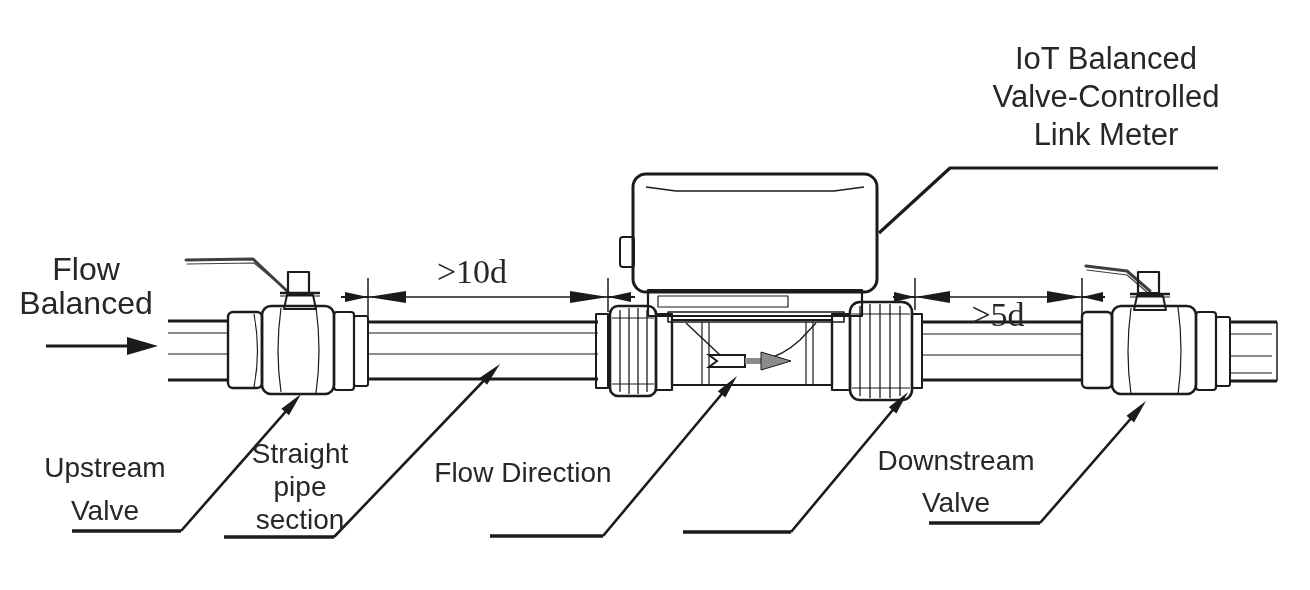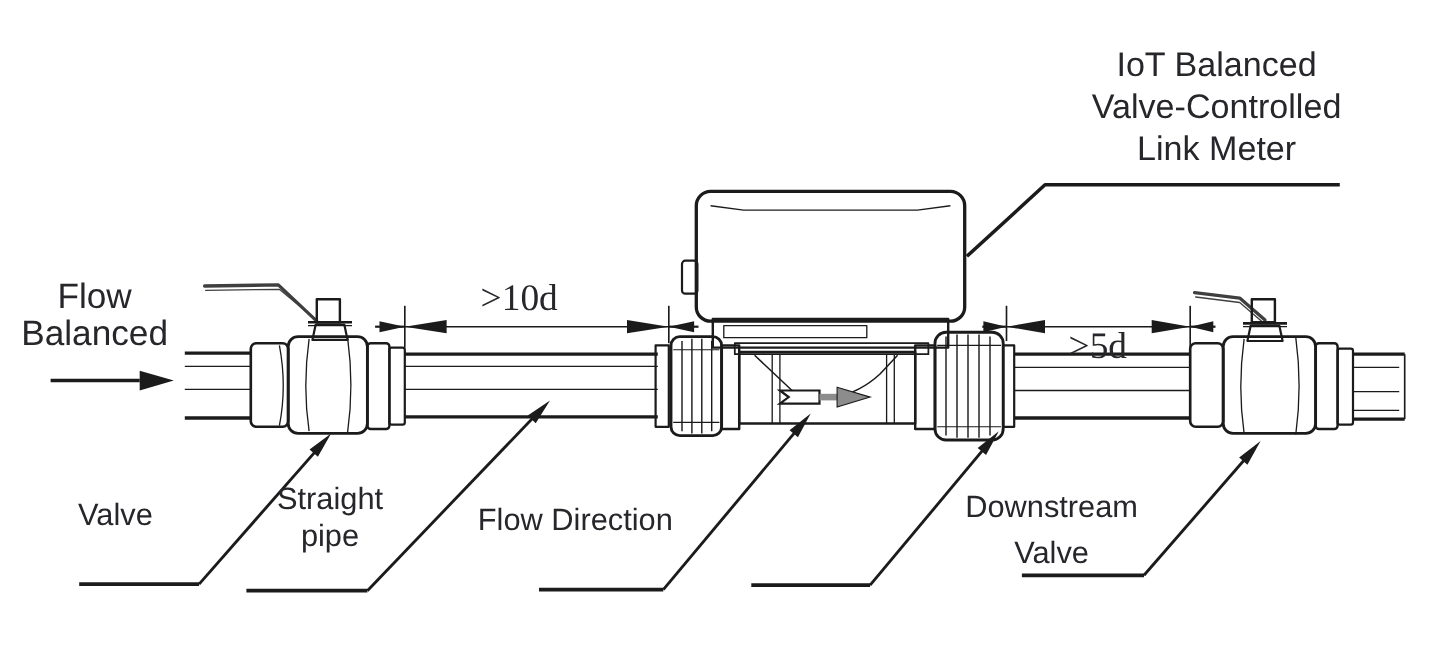--- a/index.html
+++ b/index.html
@@ -218,26 +218,28 @@
   </div>
 
   <div class="dim dim10">
     <span>&gt;10d</span>
   </div>
   <div class="dim dim5">
     <span>&gt;5d</span>
   </div>
 
   <div class="lbl upstream">
+    <span>Upstream</span>
     <span>Valve</span>
   </div>
 
   <div class="lbl straight">
     <span>Straight</span>
     <span>pipe</span>
+    <span>section</span>
   </div>
 
   <div class="lbl flowarrow">
     <span>Flow Direction</span>
   </div>
 
 
   <div class="lbl downstream">
     <span>Downstream</span>
     <span>Valve</span>

